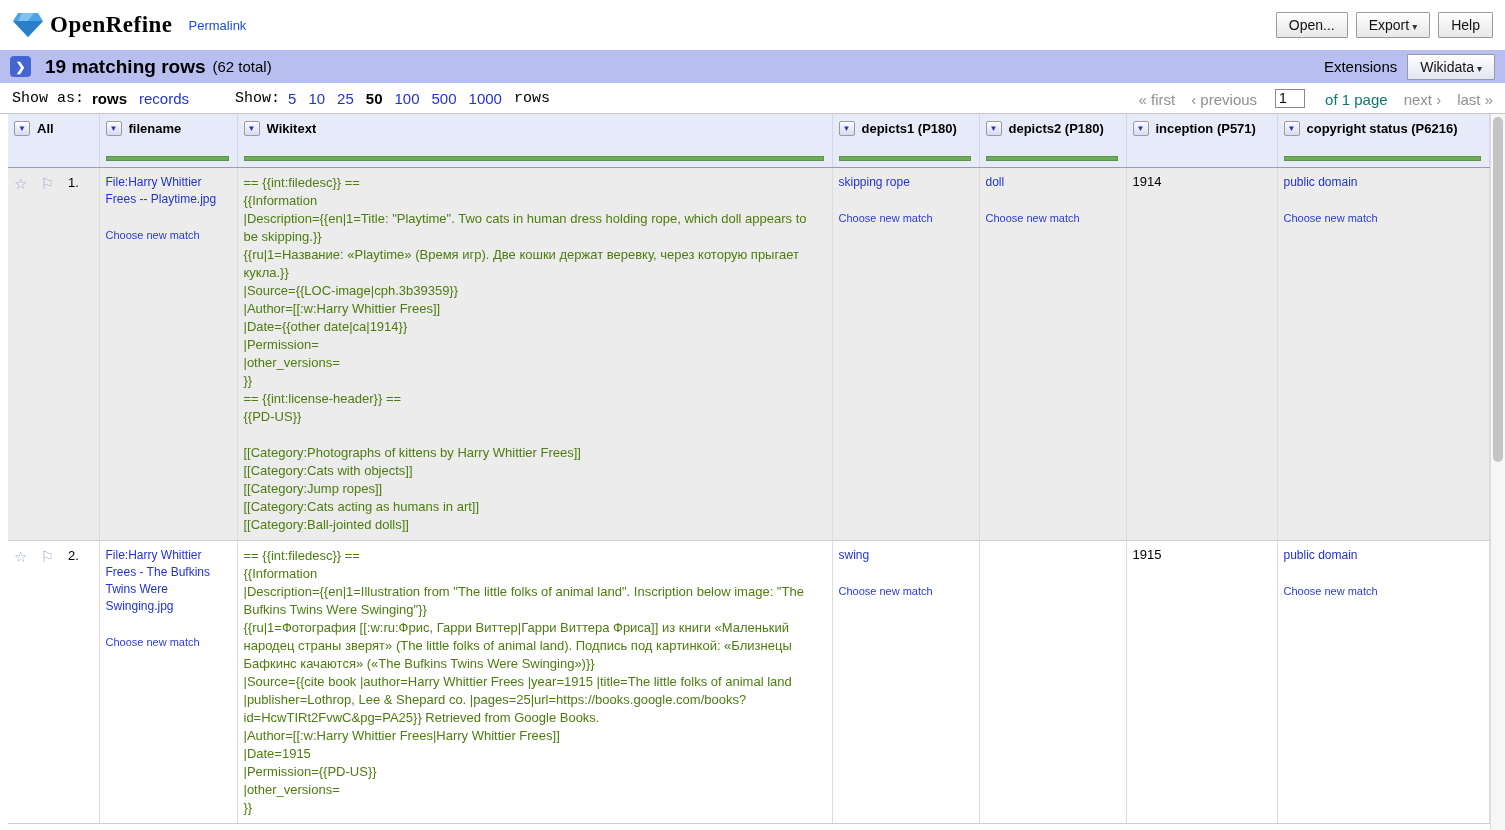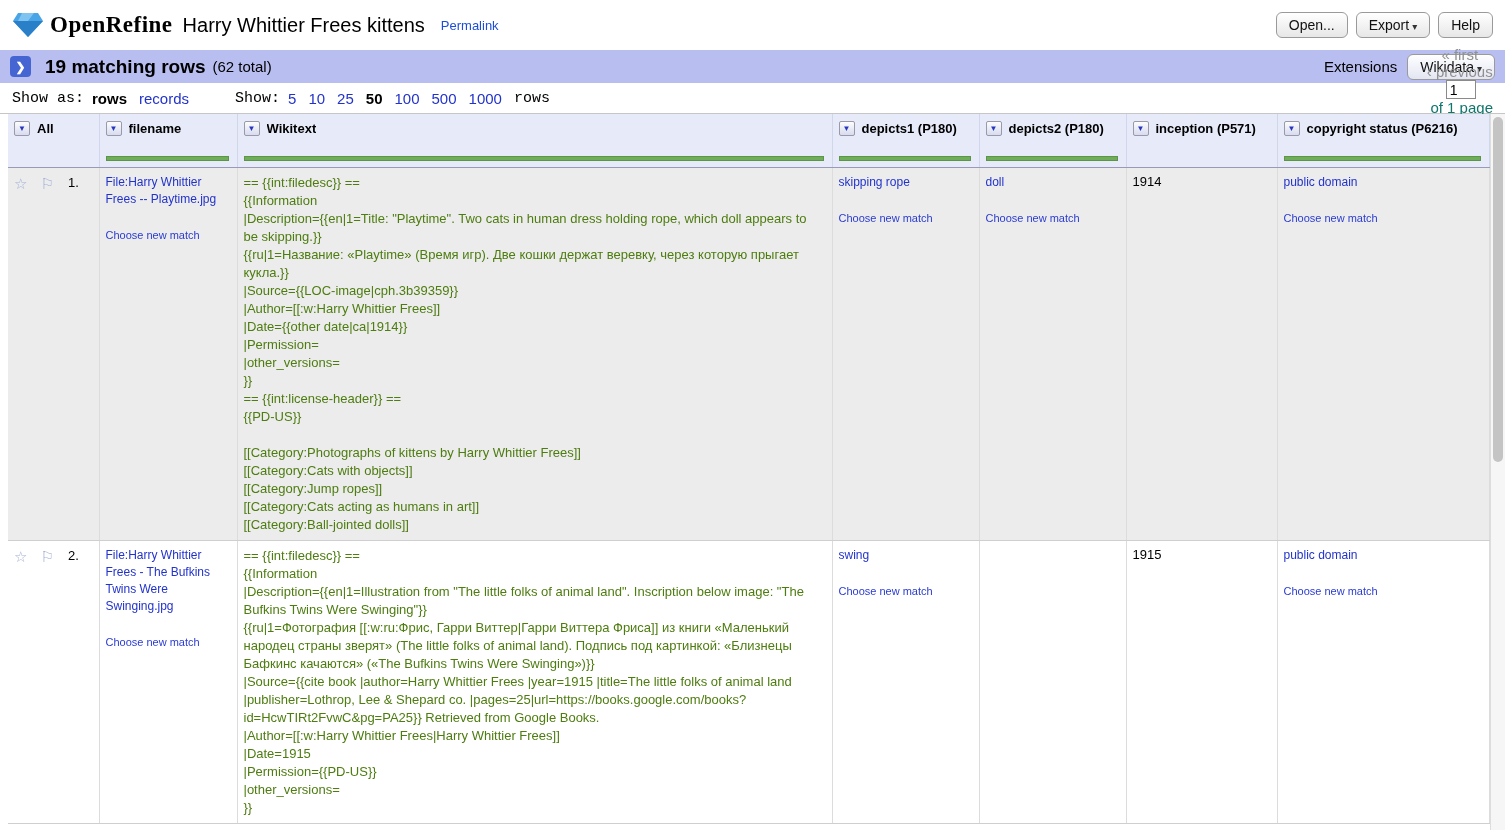--- a/index.html
+++ b/index.html
@@ -8,42 +8,42 @@
   .app { position: relative; width: 1505px; height: 830px; overflow: hidden; }
 
   
   .topbar { height: 50px; display: flex; align-items: center; padding: 0 12px; background: #fff; }
   .logo { width: 32px; height: 26px; margin-right: 6px; flex: 0 0 auto; }
   .appname { font-family: "Liberation Serif", serif; font-weight: bold; font-size: 23px; letter-spacing: 0.5px; }
   .project-title { font-size: 20px; margin-left: 10px; }
   .permalink { font-size: 13px; color: #1d4ed8; margin-left: 16px; text-decoration: none; cursor: pointer; }
   .spacer { flex: 1; }
   .btn { font-family: "Liberation Sans", sans-serif; font-size: 14px; padding: 4px 12px;
-    background: linear-gradient(#ffffff, #e7e7e7); border: 1px solid #9a9a9a; border-radius: 6px;
+    background: linear-gradient(#ffffff, #e7e7e7); border: 1px solid #9a9a9a; border-radius: 1px;
     margin-left: 8px; cursor: pointer; color: #111; white-space: nowrap; }
   .btn .caret { font-size: 10px; margin-left: 3px; color: #333; }
 
   
   .summary-bar { height: 33px; background: #b8bff0; display: flex; align-items: center; padding: 0 10px; }
   .collapse-btn { width: 21px; height: 21px; background: #4566d2; border-radius: 4px; color: #fff;
     display: flex; align-items: center; justify-content: center; font-size: 12px; font-weight: bold; cursor: pointer; }
   .matching { font-size: 19px; font-weight: bold; margin-left: 14px; }
   .total { font-size: 15px; margin-left: 7px; }
   .extensions-label { font-size: 15px; margin-right: 10px; }
   .ext-btn { margin-left: 0; background: linear-gradient(#ffffff, #e3e5f2); }
 
   
   .view-bar { height: 31px; display: flex; align-items: center; padding: 0 12px; font-size: 15px;
     border-bottom: 1px solid #c6c6c6; background: #fff; }
   .view-bar .lbl { margin-right: 8px; font-family: Liberation Mono, monospace; }
   .link { color: #2233cc; cursor: pointer; text-decoration: none; }
   .sel { font-weight: bold; color: #000; }
   .view-bar .opt { margin-right: 12px; }
   .show-group { margin-left: 34px; }
-  .pager { margin-left: auto; display: flex; align-items: center; font-size: 15px; color: #909090; flex-direction: column; }
+  .pager { margin-left: auto; display: flex; align-items: flex-end; font-size: 15px; color: #909090; }
   .pager .pg { margin-left: 16px; cursor: default; white-space: nowrap; }
   .pager input { width: 30px; height: 19px; font-size: 14px; border: 1px solid #8a8a8a; margin-left: 18px;
     padding: 0 3px; font-family: "Liberation Sans", sans-serif; }
   .pager .of { color: #0f766e; margin-left: 20px; }
 
   
   .table-wrap { position: relative; }
   table.grid { border-collapse: collapse; table-layout: fixed; margin-left: 8px; width: 1481px; font-size: 13px; }
   col.c-all { width: 91px; } col.c-file { width: 138px; } col.c-wiki { width: 595px; }
   col.c-d1 { width: 147px; } col.c-d2 { width: 147px; } col.c-inc { width: 151px; } col.c-cop { width: 212px; }
@@ -83,21 +83,20 @@
 
 <div class="app">
 
   <header class="topbar">
     <svg class="logo" viewBox="0 0 32 26">
       <polygon points="6,1 26,1 31,9 16,25 1,9" fill="#49a5e6"></polygon>
       <polygon points="1,9 31,9 16,25" fill="#2a7fc9"></polygon>
       <polygon points="10,1 22,1 16,9 6,9" fill="#7fc4f0"></polygon>
     </svg>
     <span class="appname">OpenRefine</span>
-    <span class="project-title">Harry Whittier Frees kittens</span>
     <a class="permalink">Permalink</a>
     <div class="spacer"></div>
     <button class="btn">Open...</button>
     <button class="btn"><span>Export</span><span class="caret">▾</span></button>
     <button class="btn">Help</button>
   </header>
 
   <div class="summary-bar">
     <span class="collapse-btn">❯</span>
     <span class="matching">19 matching rows</span>

